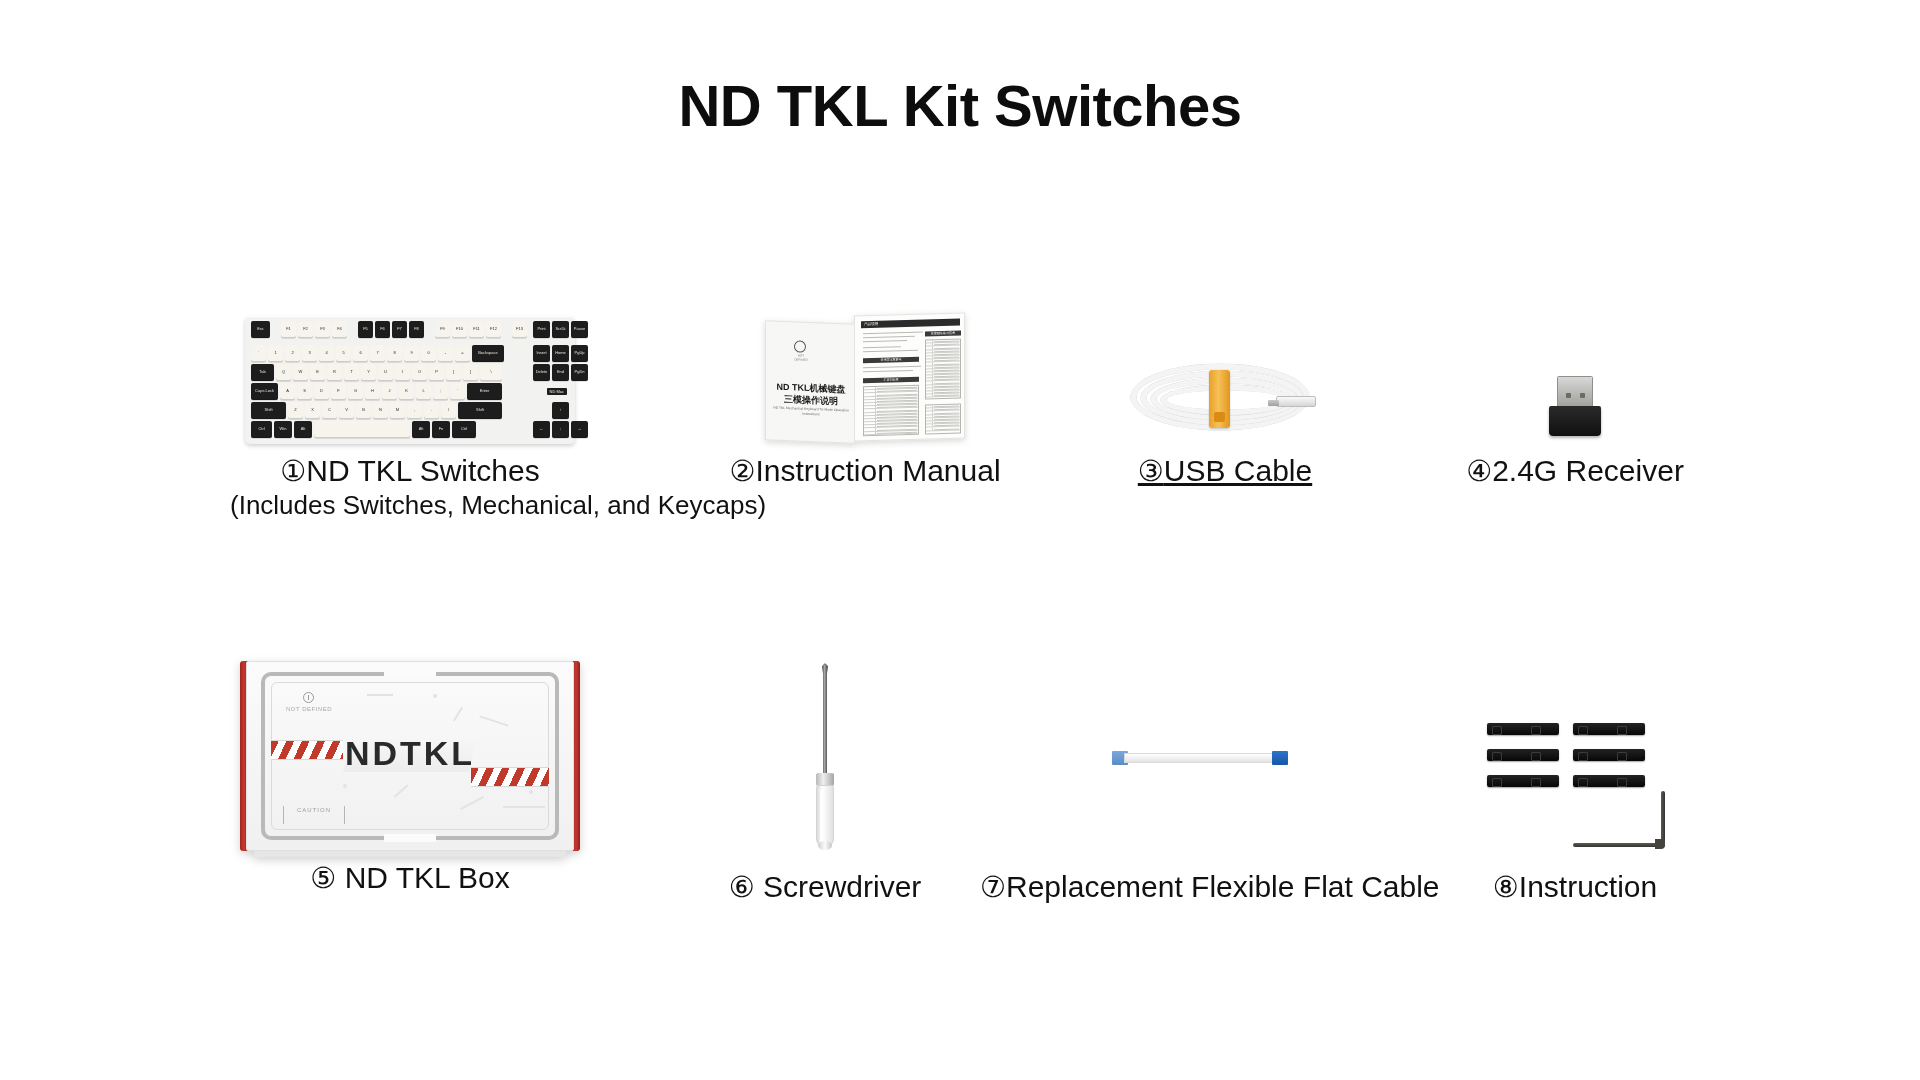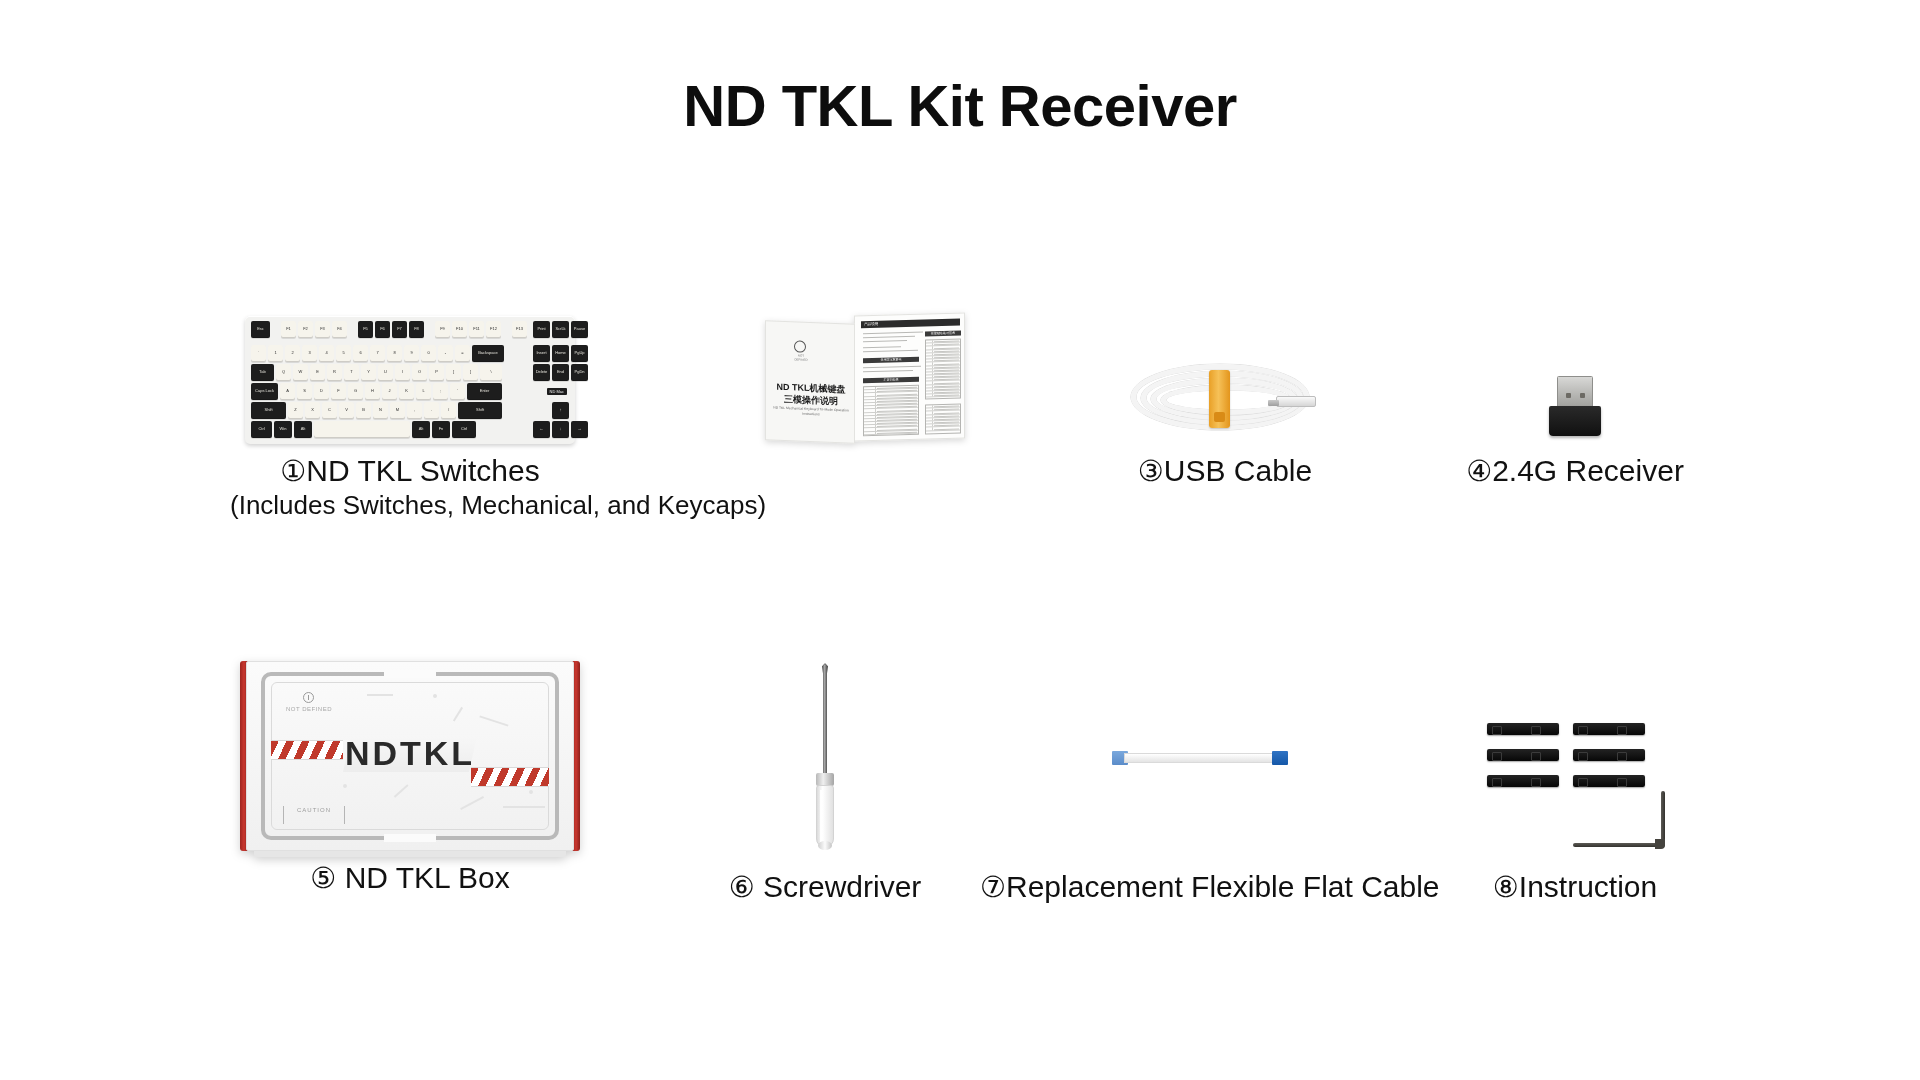--- a/index.html
+++ b/index.html
@@ -235,21 +235,21 @@
     background: linear-gradient(90deg,#5c5a55,#34332f); border-radius: 2px;
   }
   .hex-join { position:absolute; right:0; bottom:0; width:10px; height:10px;
     background:#45433e; border-radius: 0 0 4px 0; }
 </style>
 </head>
 <body>
 
 <div class="page">
 
-  <div class="page-title">ND TKL Kit Receiver</div>
+  <div class="page-title">ND TKL Kit Switches</div>
 
   <div class="grid">
 
     <div class="cell" style="left:230px; top:312px; width:360px;">
       <div class="art" style="height:132px;">
         <div class="kb">
           <div class="kb-main">
             <div class="krow fn">
               <div class="k b" style="width:19px">Esc</div>
                 <div class="sp2"></div>
@@ -579,23 +579,26 @@
             <div class="m-logo-txt">NOT<br>DEFINED</div>
             <div class="m-title">
               <span>ND TKL机械键盘</span><br>
               <span>三模操作说明</span>
             </div>
             <div class="m-sub">ND TKL Mechanical Keyboard Tri-Mode
 Operation Instructions</div>
           </div>
         </div>
       </div>
+      <div class="caption">
+        <span class="num">②</span><span>Instruction Manual</span>
+      </div>
     </div>
 
-    <div class="cell" style="left:1090px; top:312px; width:270px;">
+    <div class="cell" style="left:1090px; top:312px; width:270px;text-decoration:underline;">
       <div class="art" style="height:132px;">
         <div class="cable">
           <div class="loop" style="left:8px;  top:6px;  width:178px; height:66px;"></div>
           <div class="loop" style="left:18px; top:13px; width:162px; height:54px;"></div>
           <div class="loop" style="left:28px; top:20px; width:146px; height:42px;"></div>
           <div class="loop" style="left:38px; top:27px; width:130px; height:30px;"></div>
           <div class="tie"></div>
           <div class="plug"></div>
         </div>
       </div>

